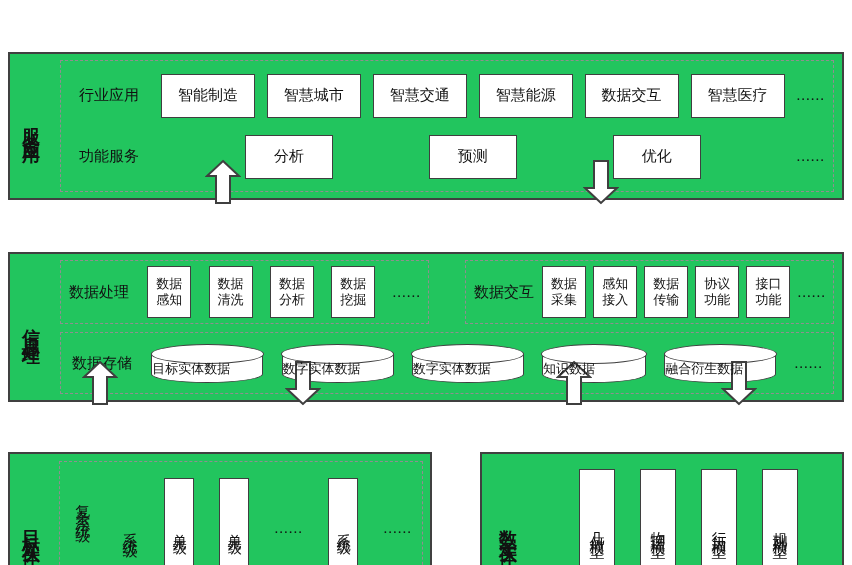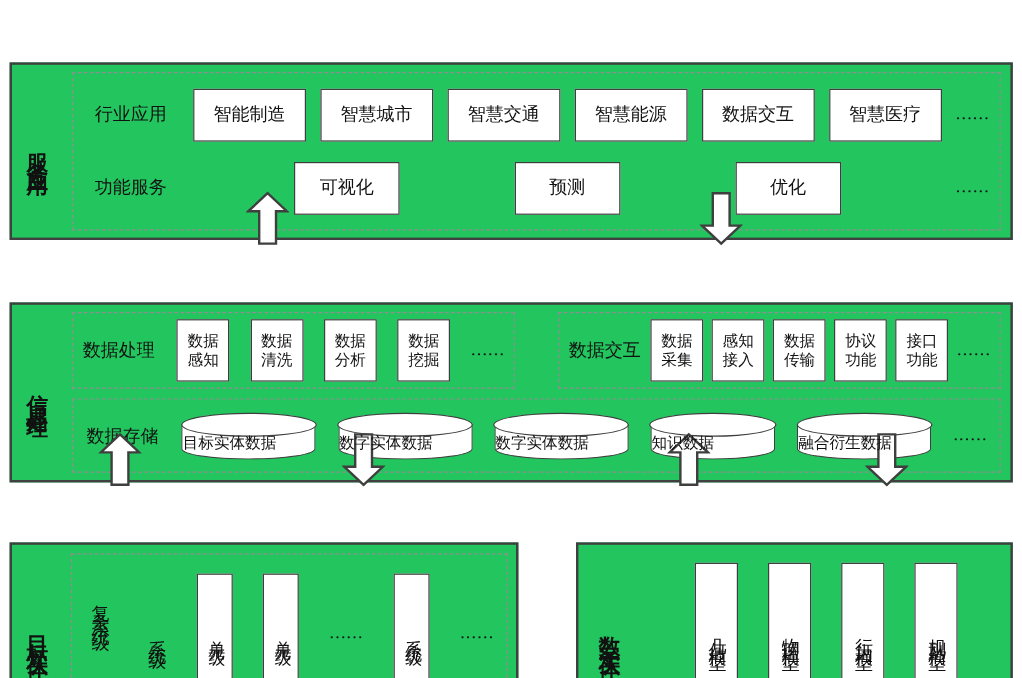--- a/index.html
+++ b/index.html
@@ -130,21 +130,21 @@
           <div class="wbox app-box">智能制造</div>
           <div class="wbox app-box">智慧城市</div>
           <div class="wbox app-box">智慧交通</div>
           <div class="wbox app-box">智慧能源</div>
           <div class="wbox app-box">数据交互</div>
           <div class="wbox app-box">智慧医疗</div>
           <div class="dots">......</div>
         </div>
         <div class="srow">
           <div class="row-label">功能服务</div>
-          <div class="wbox fn-box">可视化</div>
+          <div class="wbox fn-box">分析</div>
           <div class="wbox fn-box">预测</div>
           <div class="wbox fn-box">优化</div>
           <div class="dots">......</div>
         </div>
       </div>
     </div>
   </div>
 
   <svg class="arrow ar1" viewBox="0 0 36 46">
     <polygon points="18,2 34,17 25,17 25,44 11,44 11,17 2,17" fill="#ffffff" stroke="#3f3f3f" stroke-width="2"></polygon>

